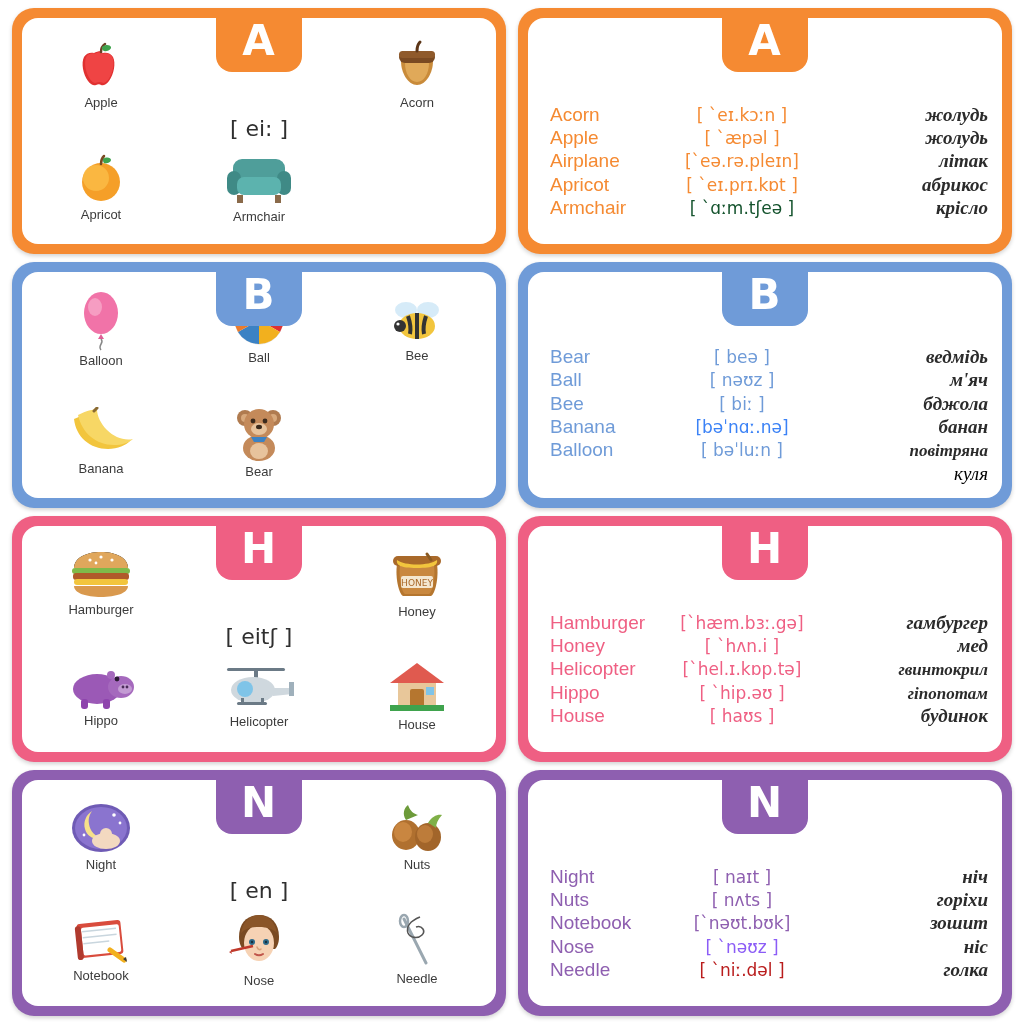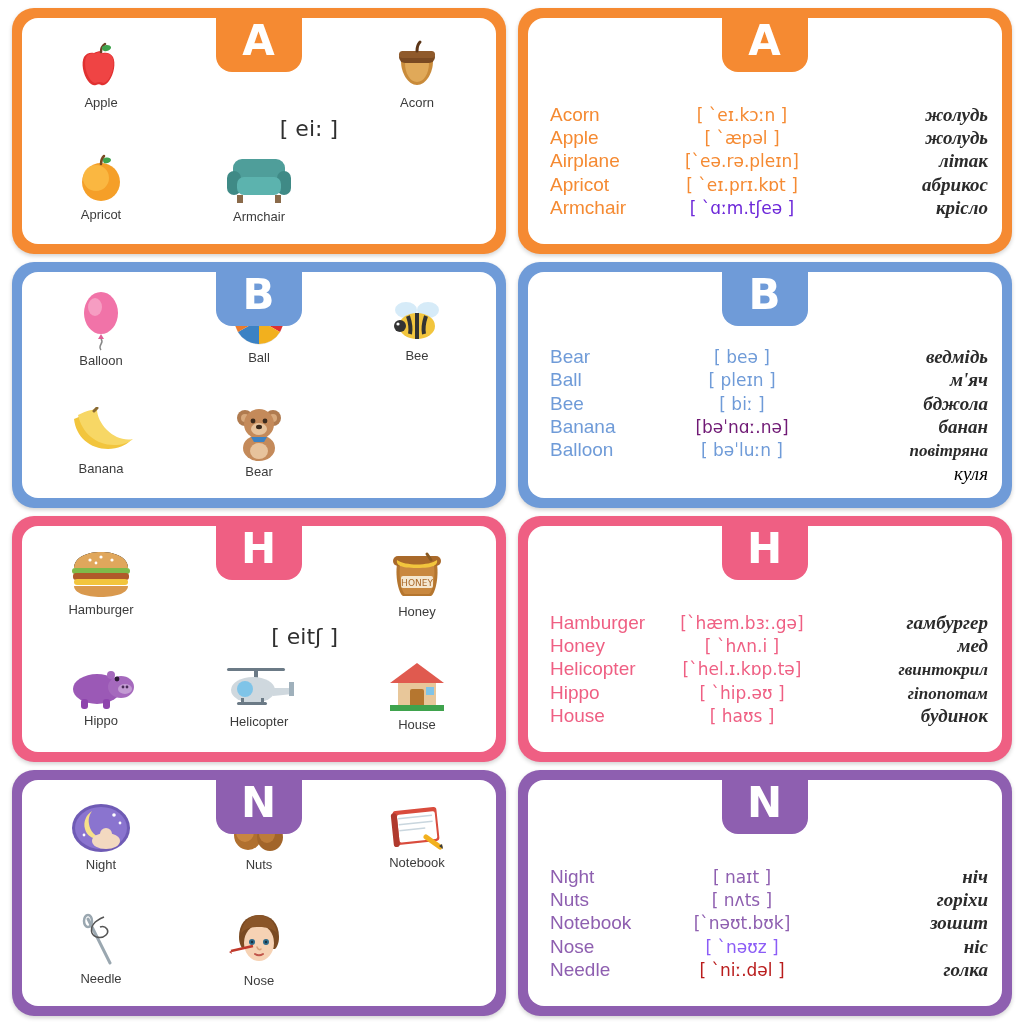--- a/index.html
+++ b/index.html
@@ -83,21 +83,20 @@
     height: 100%;
   }
   .cell .art { line-height: 1; }
   .cap {
     font-size: 13px;
     color: #3b3b3b;
     font-family: "Liberation Sans", sans-serif;
   }
   .phon-cell {
     display: flex;
-    align-items: flex-end;
     justify-content: center;
     padding-bottom: 6px;
   }
   .phon {
     font-size: 22px;
     color: #2f2f2f;
     font-family: "DejaVu Sans", sans-serif;
     white-space: nowrap;
   }
 
@@ -241,21 +240,21 @@
           <span class="w-ipa" style="color:#f58a32">[`eə.rə.pleɪn]</span>
           <span class="w-ua">літак</span>
         </div>
         <div class="wrow">
           <span class="w-en" style="color:#f58a32">Apricot</span>
           <span class="w-ipa" style="color:#f58a32">[ `eɪ.prɪ.kɒt ]</span>
           <span class="w-ua">абрикос</span>
         </div>
         <div class="wrow">
           <span class="w-en" style="color:#f58a32">Armchair</span>
-          <span class="w-ipa" style="color:#6d28d9">[ `ɑːm.tʃeə ]</span>
+          <span class="w-ipa" style="color:#14532d">[ `ɑːm.tʃeə ]</span>
           <span class="w-ua">крісло</span>
         </div>
       </div>
     </div>
   </div>
 
   <div class="card" style="background:#6f9bd8">
     <div class="card-inner">
       <div class="letter-tab" style="background:#6f9bd8">B</div>
       <div class="pic-grid">
@@ -342,31 +341,31 @@
     <div class="card-inner">
       <div class="letter-tab wordside" style="background:#6f9bd8">B</div>
       <div class="wordlist">
         <div class="wrow">
           <span class="w-en" style="color:#6f9bd8">Bear</span>
           <span class="w-ipa" style="color:#6f9bd8">[      beə      ]</span>
           <span class="w-ua">ведмідь</span>
         </div>
         <div class="wrow">
           <span class="w-en" style="color:#6f9bd8">Ball</span>
-          <span class="w-ipa" style="color:#6f9bd8">[     pleɪn     ]</span>
+          <span class="w-ipa" style="color:#6f9bd8">[     nəʊz     ]</span>
           <span class="w-ua">м'яч</span>
         </div>
         <div class="wrow">
           <span class="w-en" style="color:#6f9bd8">Bee</span>
           <span class="w-ipa" style="color:#6f9bd8">[      biː      ]</span>
           <span class="w-ua">бджола</span>
         </div>
         <div class="wrow">
           <span class="w-en" style="color:#6f9bd8">Banana</span>
-          <span class="w-ipa" style="color:#701a75">[bəˈnɑː.nə]</span>
+          <span class="w-ipa" style="color:#3b82f6">[bəˈnɑː.nə]</span>
           <span class="w-ua">банан</span>
         </div>
         <div class="wrow">
           <span class="w-en" style="color:#6f9bd8">Balloon</span>
           <span class="w-ipa" style="color:#6f9bd8">[ bəˈluːn ]</span>
           <span class="w-ua small">повітряна</span>
         </div>
         <div class="wrow">
           <span class="w-extra">куля</span>
         </div>
@@ -514,20 +513,23 @@
               <circle cx="44" cy="14" r="1.8" fill="#fff"></circle>
                 <circle cx="50" cy="22" r="1.4" fill="#fff"></circle>
               <circle cx="14" cy="34" r="1.4" fill="#fff"></circle>
               <ellipse cx="36" cy="40" rx="14" ry="8" fill="#f3d9c0"></ellipse>
               <circle cx="36" cy="33" r="6" fill="#f3d9c0"></circle>
             </svg>
           </span>
           <span class="cap">Night</span>
         </div>
 
+        <div class="cell phon-cell" style="grid-row:1 / span 2; grid-column:2;">
+          <span class="phon">[ en ]</span>
+        </div>
 
         <div class="cell">
           <span class="art">
             <svg width="62" height="54" viewBox="0 0 62 54">
               <ellipse cx="20" cy="34" rx="14" ry="15" fill="#b0702f"></ellipse>
               <ellipse cx="17" cy="31" rx="9" ry="10" fill="#cf8c45" opacity=".8"></ellipse>
               <ellipse cx="42" cy="36" rx="13" ry="14" fill="#a2652a"></ellipse>
               <ellipse cx="39" cy="33" rx="8" ry="9" fill="#c4823f" opacity=".8"></ellipse>
               <path d="M20 19c-4-6-2-12 2-15 2 6 6 9 10 10-4 2-8 3-12 5z" fill="#6d9b3a"></path>
               <path d="M42 22c4-7 10-9 14-8-4 4-6 9-6 13-3-2-5-4-8-5z" fill="#7fb048"></path>

